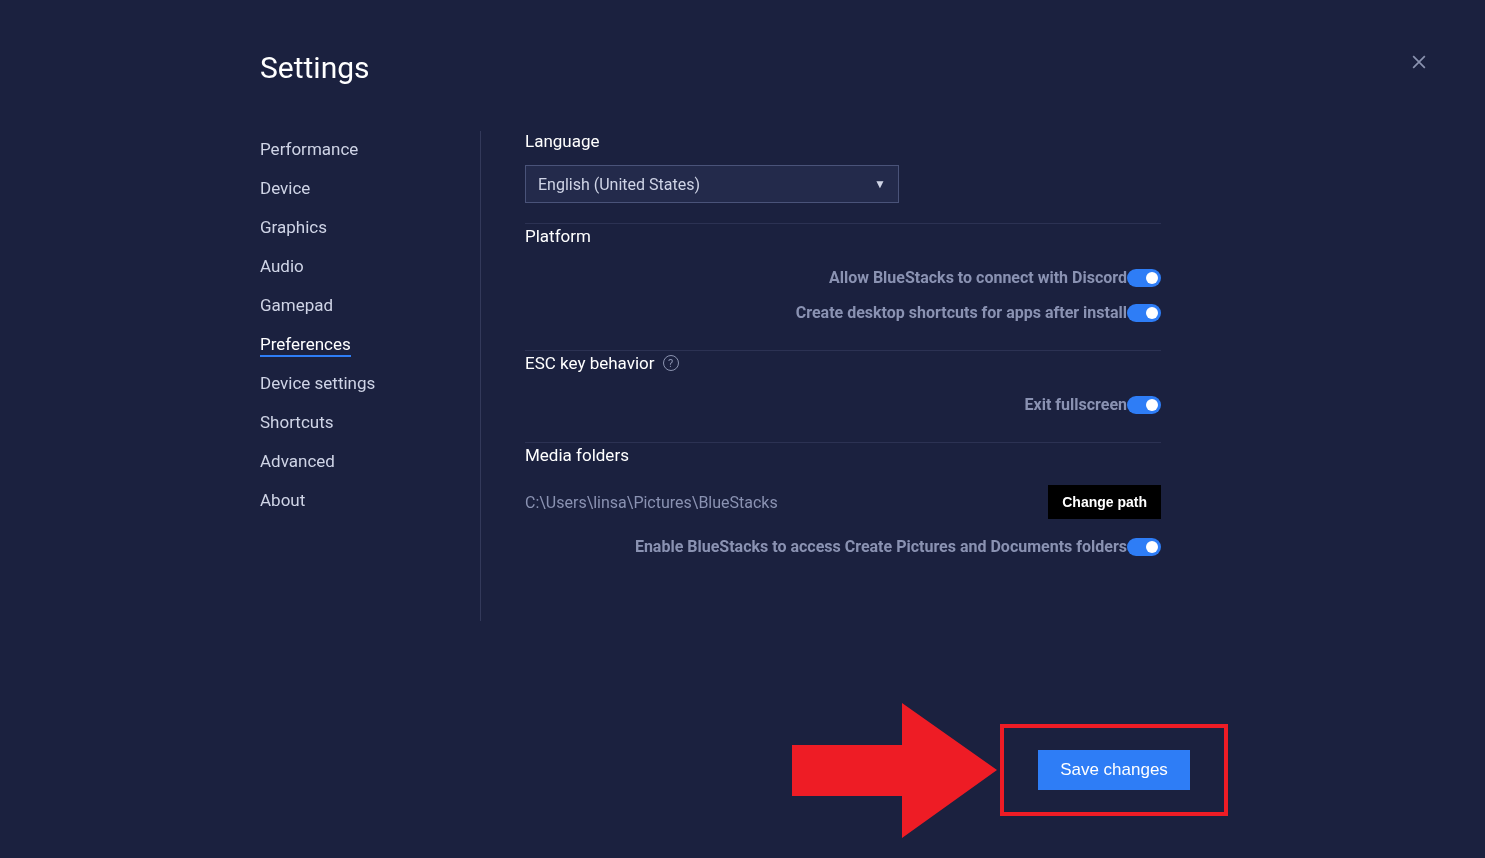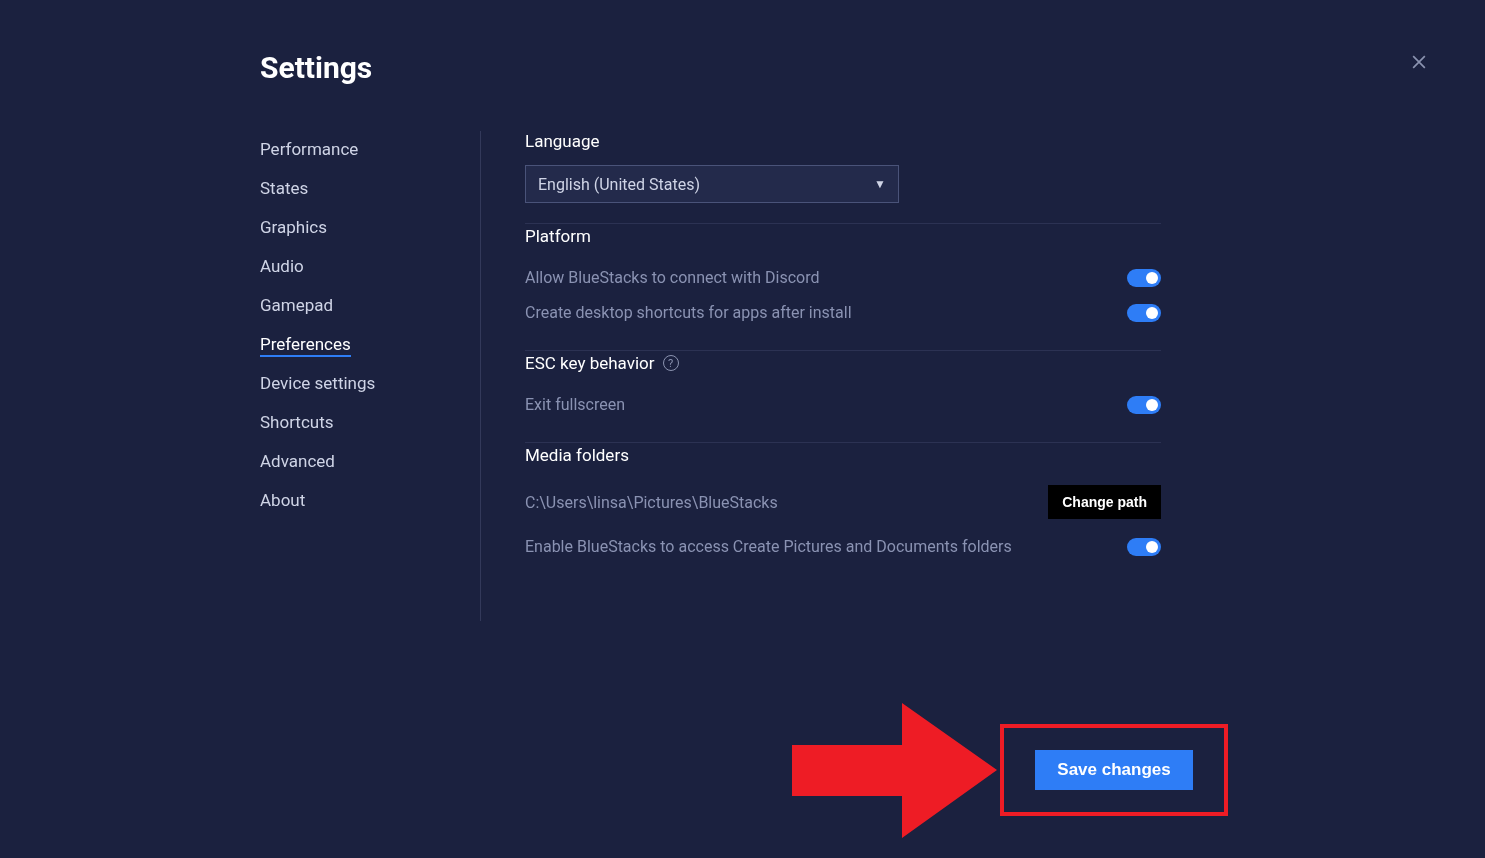--- a/index.html
+++ b/index.html
@@ -25,21 +25,21 @@
     height: 24px;
     cursor: pointer;
     color: #8b93b0;
     display: flex;
     align-items: center;
     justify-content: center;
   }
   .close-btn svg { width: 20px; height: 20px; stroke: currentColor; }
   h1.title {
     font-size: 30px;
-    font-weight: 700;
+    font-weight: 400;
     color: #ffffff;
     margin-bottom: 46px;
   }
   .body {
     display: flex;
     gap: 0;
   }
   .sidebar {
     width: 220px;
     flex-shrink: 0;
@@ -102,22 +102,23 @@
     padding: 0 12px;
     display: flex;
     align-items: center;
     justify-content: space-between;
     cursor: pointer;
   }
   .select .chev { color: #cfd4e6; font-size: 12px; }
   .row {
     display: flex;
     align-items: center;
-    justify-content: space-between;
+    justify-content: flex-end;
     padding: 8px 0;
+    font-weight: bold;
   }
   .row-label {
     font-size: 16px;
     color: #8a92b2;
   }
   .toggle {
     width: 34px; height: 18px;
     background: #2e7df6;
     border-radius: 9px;
     position: relative;
@@ -155,21 +156,21 @@
     height: 92px;
     border: 4px solid #ee1c25;
     display: flex;
     align-items: center;
     justify-content: center;
   }
   .btn-primary {
     background: #2e7df6;
     color: #ffffff;
     font-size: 17px;
-    font-weight: 700;
+    font-weight: 400;
     padding: 10px 22px;
     border: none;
     cursor: pointer;
   }
   .arrow {
     position: absolute;
     left: 792px;
     top: 698px;
     width: 210px;
     height: 145px;
@@ -184,21 +185,21 @@
       <path d="M5 5 L19 19 M19 5 L5 19"></path>
     </svg>
 </div>
 
 <div class="container">
   <h1 class="title">Settings</h1>
 
   <div class="body">
     <div class="sidebar">
       <div class="item"><span>Performance</span></div>
-      <div class="item"><span>States</span></div>
+      <div class="item"><span>Device</span></div>
       <div class="item"><span>Graphics</span></div>
       <div class="item"><span>Audio</span></div>
       <div class="item"><span>Gamepad</span></div>
       <div class="item active"><span>Preferences</span></div>
       <div class="item"><span>Device settings</span></div>
       <div class="item"><span>Shortcuts</span></div>
       <div class="item"><span>Advanced</span></div>
       <div class="item"><span>About</span></div>
     </div>
 

